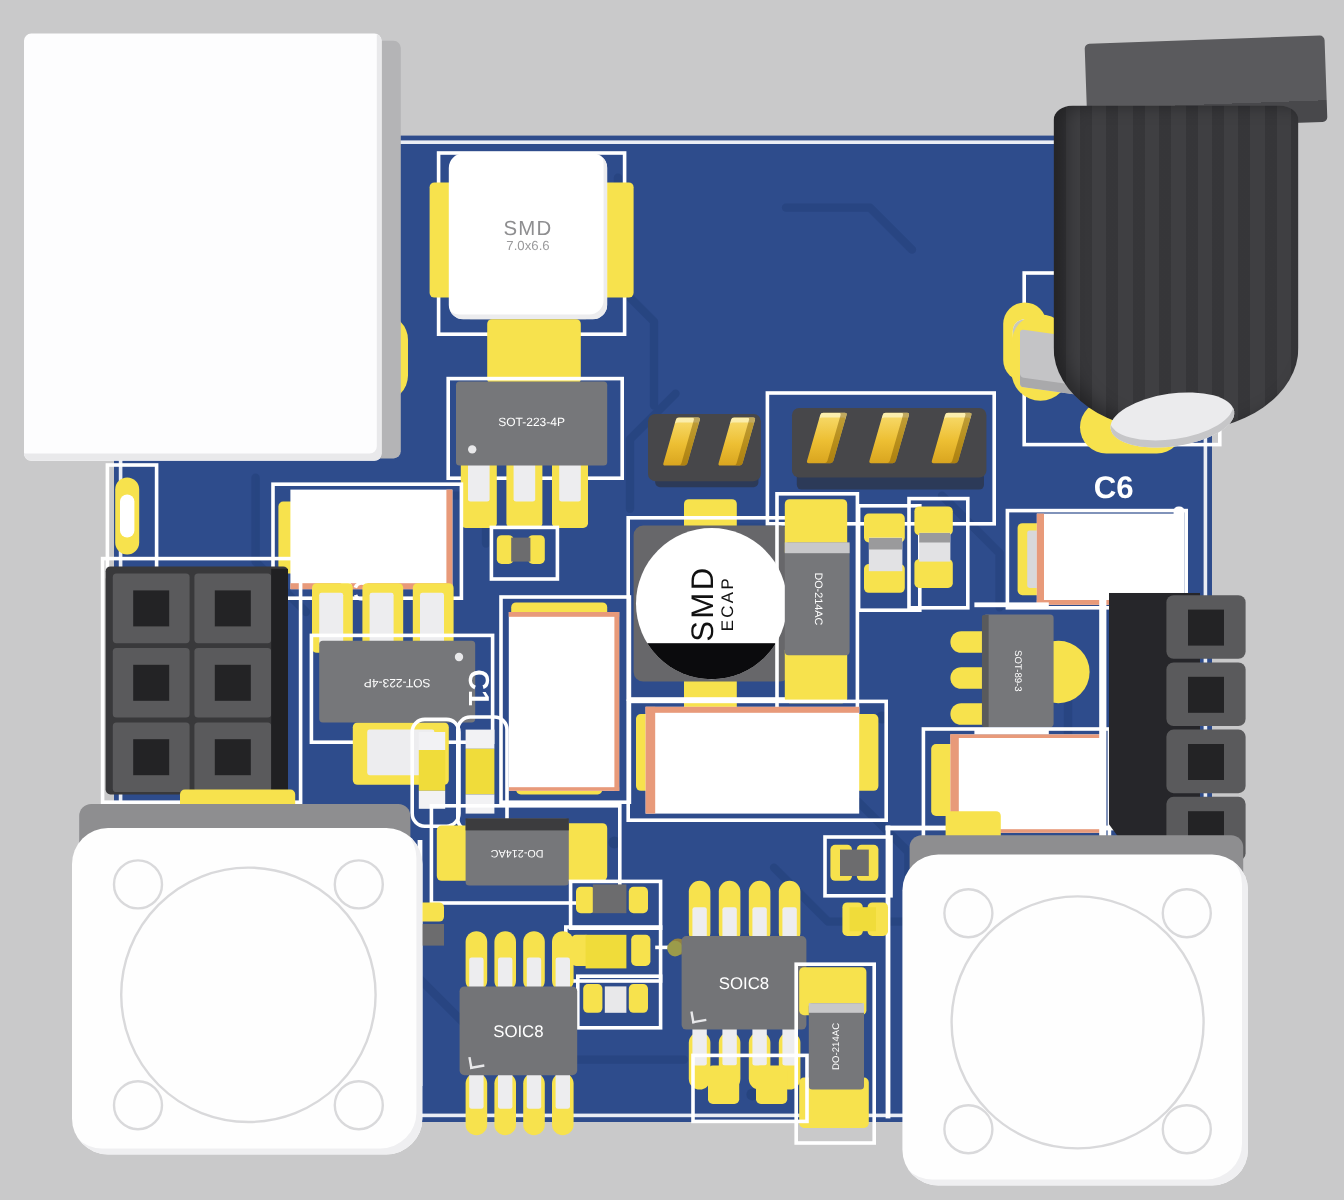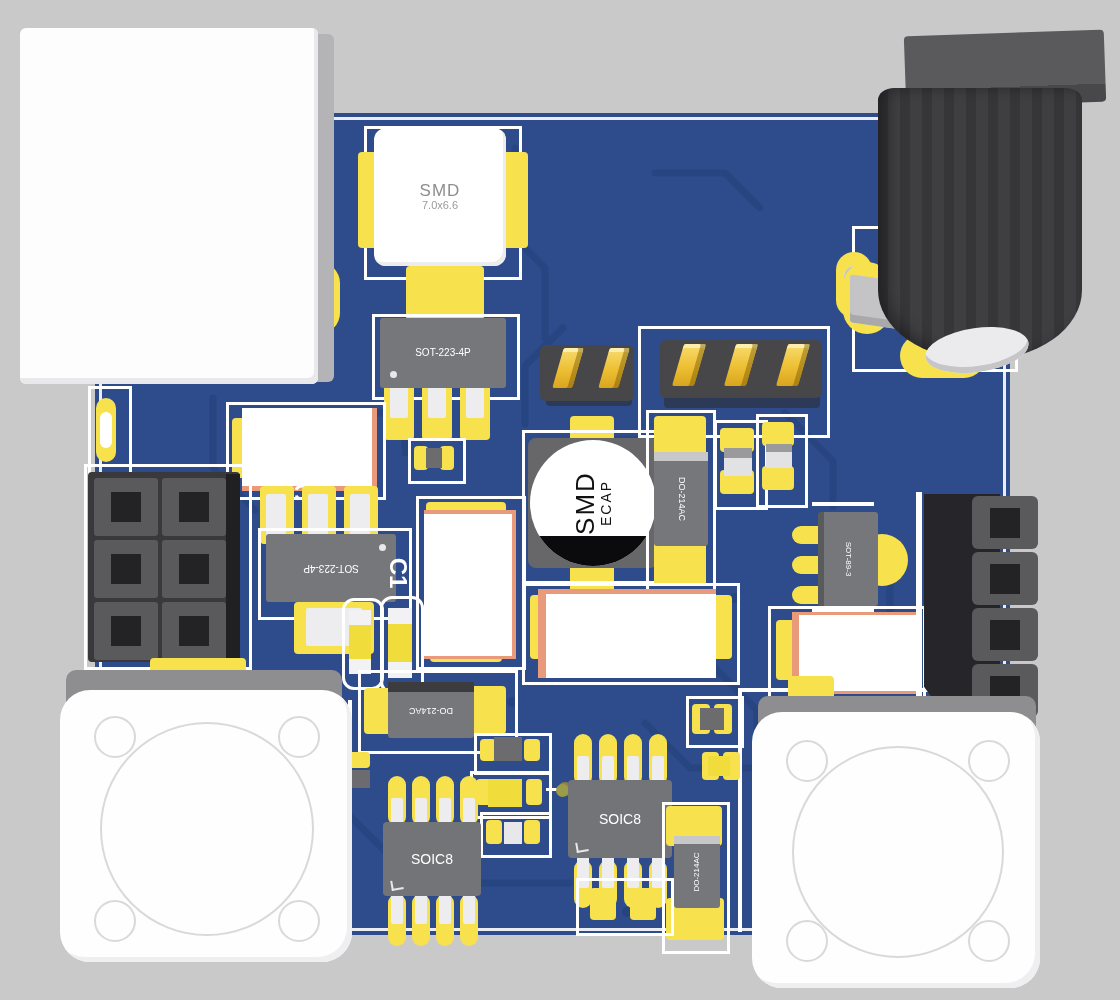--- a/index.html
+++ b/index.html
@@ -108,20 +108,28 @@
 
   <div class="abs" style="left:638px;top:326px;width:192px;height:112px;">
     <div class="silk" style="left:0;top:0;width:186px;height:106px;"></div>
     <div class="abs" style="left:26px;top:68px;width:156px;height:14px;background:#2b2b2d;opacity:.55;border-radius:4px;"></div>
     <div class="abs" style="left:22px;top:14px;width:162px;height:58px;background:#47474a;border-radius:6px;"></div>
     <div class="gold" style="left:40px;top:18px;width:22px;height:42px;"></div>
     <div class="gold" style="left:92px;top:18px;width:22px;height:42px;"></div>
     <div class="gold" style="left:144px;top:18px;width:22px;height:42px;"></div>
   </div>
 
+  <div class="abs" style="left:838px;top:392px;width:152px;height:118px;">
+    <div class="lbl" style="left:60px;top:0;width:60px;height:30px;font-size:26px;font-weight:600;">C6</div>
+    <div class="silk" style="left:0;top:32px;width:146px;height:78px;"></div>
+    <div class="pad" style="left:10px;top:44px;width:36px;height:60px;"></div>
+    <div class="lead" style="left:18px;top:50px;width:16px;height:48px;background:#d8d8da;"></div>
+    <div class="white-body" style="left:26px;top:36px;width:112px;height:72px;border-left:6px solid var(--salmon);border-bottom:4px solid var(--salmon);"></div>
+    <div class="abs" style="left:140px;top:30px;width:9px;height:84px;background:#fff;border-radius:4px;"></div>
+  </div>
 
   <div class="abs" style="left:226px;top:402px;width:158px;height:110px;">
     <div class="silk" style="left:0;top:0;width:154px;height:92px;"></div>
     <div class="pad" style="left:6px;top:16px;width:24px;height:60px;"></div>
     <div class="white-body" style="left:16px;top:6px;width:130px;height:78px;border-right:5px solid var(--salmon);border-bottom:5px solid var(--salmon);"></div>
     <div class="lbl" style="left:40px;top:76px;width:60px;height:28px;font-size:22px;font-weight:600;transform:rotate(180deg);">C5</div>
   </div>
 
   <div class="abs" style="left:254px;top:480px;width:160px;height:180px;">
     <div class="pad" style="left:6px;top:6px;width:34px;height:58px;"></div>

